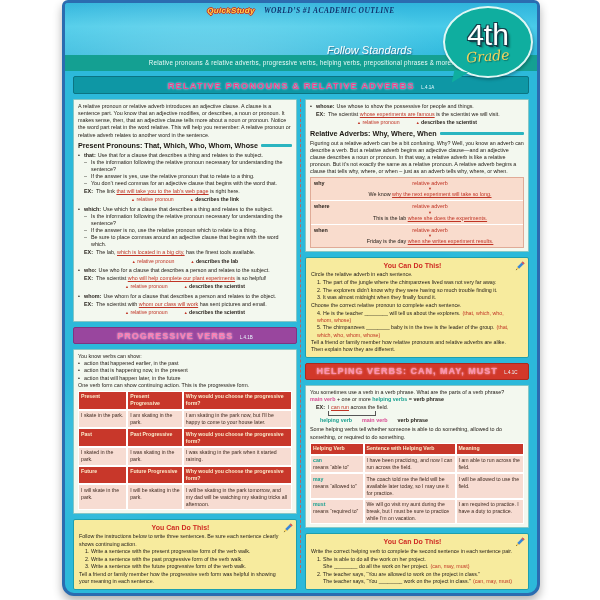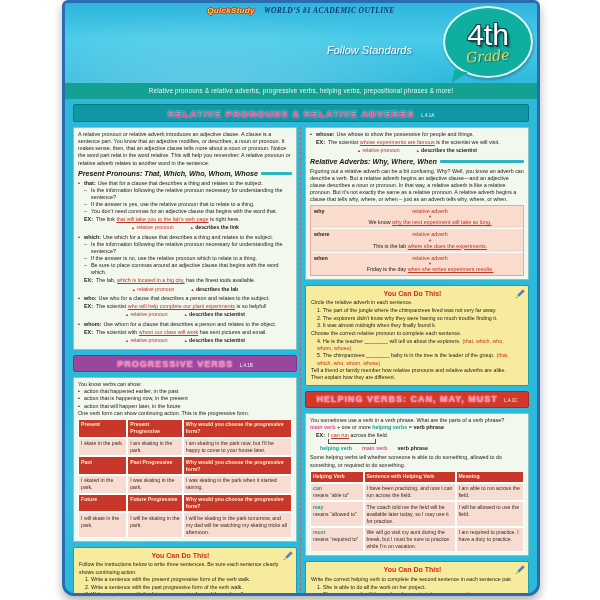--- a/index.html
+++ b/index.html
@@ -3,21 +3,21 @@
 <meta charset="utf-8">
 <style>
   html,body{margin:0;padding:0;}
   body{width:600px;height:600px;background:#ffffff;font-family:"Liberation Sans",sans-serif;overflow:hidden;position:relative;}
 
   .sheet{position:absolute;left:62px;top:0;width:478px;height:596px;box-sizing:border-box;
     background:#2cb9da;border:3px solid #2b6cb0;border-radius:6px 6px 12px 12px;
     box-shadow:0 5px 10px rgba(0,0,0,.3);overflow:hidden;}
 
   
-  .hero{position:relative;height:80px;
+  .hero{position:relative;height:52px;
     background:radial-gradient(ellipse 420px 160px at 30% 130%, rgba(255,255,255,.3), transparent 60%),
                linear-gradient(180deg,#2fb4dc,#49cbe9 45%,#2fb9dd);}
   .brandrow{text-align:center;padding-top:3px;font-size:8px;white-space:nowrap;}
   .brand{color:#ffd34e;font-weight:bold;font-style:italic;letter-spacing:.3px;
     text-shadow:1px 0 0 #c93320,-1px 0 0 #c93320,0 1px 0 #c93320,0 -1px 0 #c93320;}
   .wtag{font-family:"Liberation Serif",serif;font-weight:bold;font-style:italic;color:#11356f;font-size:7.5px;margin-left:7px;letter-spacing:.4px;}
   .title-en{position:absolute;left:10px;top:11px;font-size:45px;font-weight:bold;color:#fff;line-height:1;letter-spacing:1px;
     text-shadow:2px 2px 0 #17394f,-1.5px -1.5px 0 #17394f,1.5px -1.5px 0 #17394f,-1.5px 1.5px 0 #17394f,4px 4px 2px rgba(0,0,0,.35);}
   .cc{position:absolute;left:243px;top:18px;font-size:17px;font-weight:bold;font-style:italic;color:#fff;
     text-shadow:1.5px 1.5px 0 #0e7f93,-1px -1px 0 #0e7f93,1px -1px 0 #0e7f93,-1px 1px 0 #0e7f93;}
@@ -44,21 +44,21 @@
   .th-teal{background:#0e97a5;color:#e8478f;border:1px solid #0b7482;}
   .th-purple{background:#99469e;color:#ff7ab0;border:1px solid #7c3682;font-size:9px;}
   .th-red{background:#d2382a;color:#ff8cae;border:1px solid #a92a1f;font-size:9px;}
 
   .cols{position:relative;display:flex;gap:8px;flex:1;min-height:0;}
   .divider{position:absolute;left:calc(50% - 1px);top:0;bottom:0;border-left:1.5px dashed #cf5a4a;opacity:.85;}
   .col{flex:1;display:flex;flex-direction:column;gap:5px;min-width:0;}
 
   .panel{background:#f3f8ef;border:1px solid #86c7c5;border-radius:1px;padding:3px 4px;font-size:5.4px;line-height:1.32;color:#27211b;}
   .para{margin-bottom:2px;}
-  .sub{display:flex;align-items:center;gap:3px;font-size:7.2px;font-weight:bold;font-style:italic;margin:2px 0 1.5px;color:#1c1712;}
+  .sub{display:flex;align-items:center;gap:3px;font-size:7.2px;font-weight:bold;margin:2px 0 1.5px;color:#1c1712;}
   .sub::after{content:"";flex:1;height:2.5px;background:#2ab5c0;border-radius:1px;}
   .bullet{position:relative;padding-left:6px;}
   .bullet::before{content:"\2022";position:absolute;left:0;top:0;font-weight:bold;}
   .term{font-weight:bold;margin-right:2px;}
   .dash{position:relative;padding-left:13px;}
   .dash::before{content:"\2013";position:absolute;left:6px;top:0;}
   .exline{padding-left:6px;margin-top:1px;}
   .exlab{font-weight:bold;margin-right:3px;}
   .hot{color:#c03425;text-decoration:underline;}
   .annrow{display:flex;justify-content:center;gap:16px;margin:1px 0 2.5px;font-size:5.2px;}

